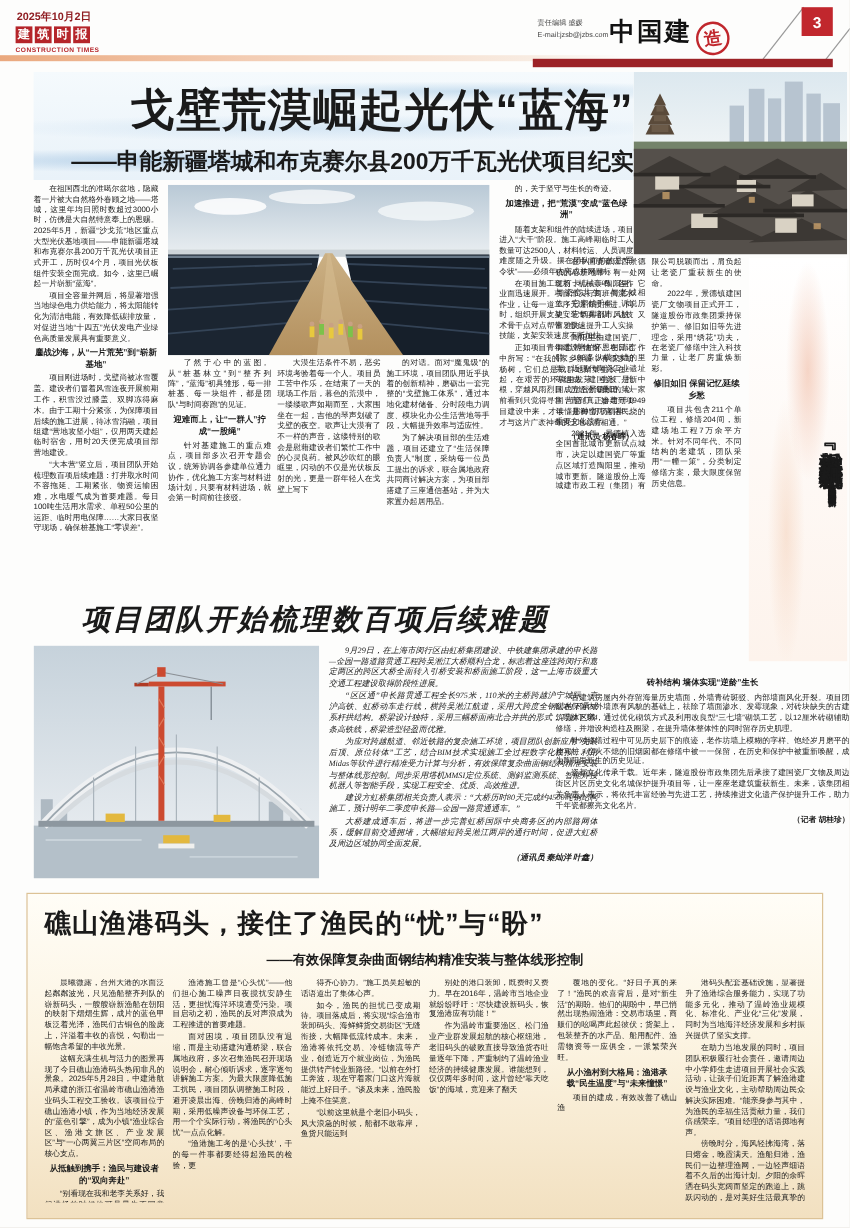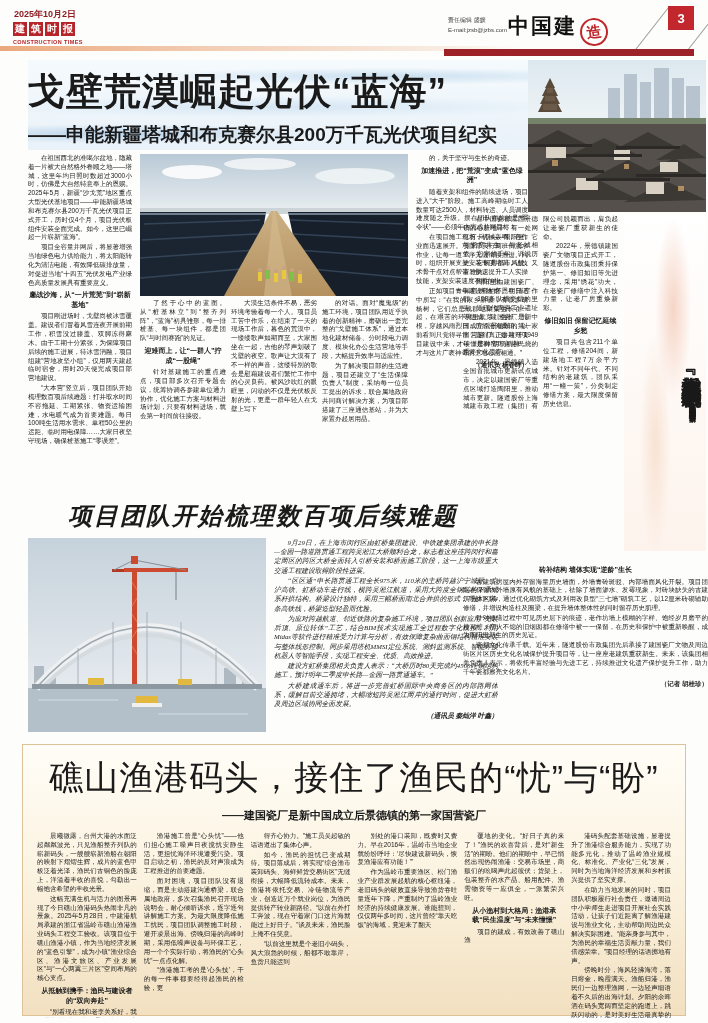--- a/index.html
+++ b/index.html
@@ -23,21 +23,21 @@
   .bar-light{position:absolute;left:0;top:46px;width:520px;height:5px;
         background:linear-gradient(90deg,#eaa87e,#f3cdb4 40%,#f8ece2 85%,transparent);}
   .bar-dark{position:absolute;left:444px;top:49px;width:250px;height:7px;background:#9c2227;}
   
   .txt{font-size:6.5px;line-height:1.36;text-align:justify;overflow:hidden;}
   .para{margin:0 0 1px;text-indent:2em;}
   .sub-head{font-weight:bold;font-size:7px;text-align:center;margin:3px 0;text-indent:0;}
   .byline{text-align:right;margin-top:3px;font-weight:bold;}
   
   #main-art{position:absolute;left:28px;top:60px;width:500px;}
-  .main-head-block{height:90px;text-align:left;
+  .main-head-block{height:90px;text-align:right;
      background:
        radial-gradient(60% 14px at 18% 82%,rgba(130,175,215,.45),transparent 70%),
        radial-gradient(70% 12px at 72% 18%,rgba(140,185,220,.40),transparent 70%),
        radial-gradient(85% 16px at 50% 52%,rgba(165,200,230,.35),transparent 70%),
        linear-gradient(#f5fafd,#e9f2f9);}
   .main-headline{font-size:37px;font-weight:900;letter-spacing:1px;padding-top:7px;}
   .main-subtitle{font-size:19px;font-weight:bold;margin-top:5px;}
   .main-body{display:flex;gap:8px;margin-top:4px;height:344px;}
   .m-col1{width:105px;}
   .m-mid{width:268px;display:flex;flex-direction:column;}
@@ -62,21 +62,21 @@
   #bridge-art{position:absolute;left:28px;top:500px;width:470px;}
   .b-headline{font-family:"Liberation Serif",serif;font-style:italic;font-weight:900;
      font-size:24px;text-align:center;letter-spacing:2px;height:36px;}
   .b-body{display:flex;gap:8px;margin-top:2px;height:198px;}
   .b-photo{width:238px;height:194px;}
   .b-txt{flex:1;font-family:"Liberation Serif",serif;font-style:italic;font-size:6.8px;height:194px;}
   
   #harbor-art{position:absolute;left:22px;top:744px;width:664px;height:272px;box-sizing:border-box;
      border:1px solid #dcc296;padding:10px 14px 8px;
      background:linear-gradient(180deg,#fffdf7 0%,#fcf4e2 45%,#f2e0c0 100%);}
-  .h-headline{font-size:34px;font-weight:400;text-align:center;letter-spacing:1px;}
+  .h-headline{font-size:22px;font-weight:700;text-align:left;letter-spacing:1px;}
   .h-subtitle{font-size:11px;font-weight:bold;text-align:center;margin-top:7px;}
   .h-cols{display:flex;gap:7px;margin-top:9px;height:186px;}
   .h-cols>div{flex:1;height:100%;overflow:hidden;}
   svg{display:block;}
 </style>
 </head>
 <body>
 
 <div id="page">
 
@@ -335,21 +335,21 @@
           <p class="para">为应对跨越航道、邻近铁路的复杂施工环境，项目团队创新应用“先装后顶、原位转体”工艺，结合BIM技术实现施工全过程数字化模拟，利用Midas等软件进行精准受力计算与分析，有效保障复杂曲面钢结构精准安装与整体线形控制。同步采用塔机MMSI定位系统、测斜监测系统、智能焊接机器人等智能手段，实现工程安全、优质、高效推进。</p>
           <p class="para">建设方虹桥集团相关负责人表示：“大桥历时80天完成约4500吨钢结构施工，预计明年二季度申长路—金园一路贯通通车。”</p>
           <p class="para">大桥建成通车后，将进一步完善虹桥国际中央商务区的内部路网体系，缓解目前交通拥堵，大幅缩短跨吴淞江两岸的通行时间，促进大虹桥及周边区域协同全面发展。</p>
           <div class="byline">（通讯员 秦灿洋 叶鑫）</div>
         </div>
     </div>
   </div>
 
   <div id="harbor-art">
     <div class="h-headline">礁山渔港码头，接住了渔民的“忧”与“盼”</div>
-    <div class="h-subtitle">——建国瓷厂是新中国成立后景德镇的第一家国营瓷厂</div>
+    <div class="h-subtitle">——有效保障复杂曲面钢结构精准安装与整体线形控制</div>
     <div class="h-cols">
       <div class="txt">
           <p class="para">晨曦微露，台州大港的水面泛起粼粼波光，只见渔船整齐列队的崭新码头，一艘艘崭新渔船在朝阳的映射下熠熠生辉，成片的蓝色甲板泛着光泽，渔民们古铜色的脸庞上，洋溢着丰收的喜悦，勾勒出一幅饱含希望的丰收光景。</p>
           <p class="para">这幅充满生机与活力的图景再现了今日礁山渔港码头热闹非凡的景象。2025年5月28日，中建港航局承建的浙江省温岭市礁山渔港渔业码头工程交工验收。该项目位于礁山渔港小镇，作为当地经济发展的“蓝色引擎”，成为小镇“渔业综合区、渔港文旅区、产业发展区”与“一心两翼三片区”空间布局的核心支点。</p>
           <div class="sub-head">从抵触到携手：渔民与建设者的“双向奔赴”</div>
           <p class="para">“别看现在我和老李关系好，我们进场的时候他可是最先不同意的。”项目总工程师笑着调侃道，一旁的渔民老李连连点头。对世代以渔为业的当地居民而言，</p>
         </div>
       <div class="txt">
           <p class="para">渔港施工曾是“心头忧”——他们担心施工噪声日夜搅扰安静生活，更担忧海洋环境遭受污染。项目启动之初，渔民的反对声浪成为工程推进的首要难题。</p>
           <p class="para">面对困境，项目团队没有退缩，而是主动搭建沟通桥梁，联合属地政府，多次召集渔民召开现场说明会，耐心倾听诉求，逐字逐句讲解施工方案。为最大限度降低施工扰民，项目团队调整施工时段，避开凌晨出海、傍晚归港的高峰时期，采用低噪声设备与环保工艺，用一个个实际行动，将渔民的“心头忧”一点点化解。</p>

